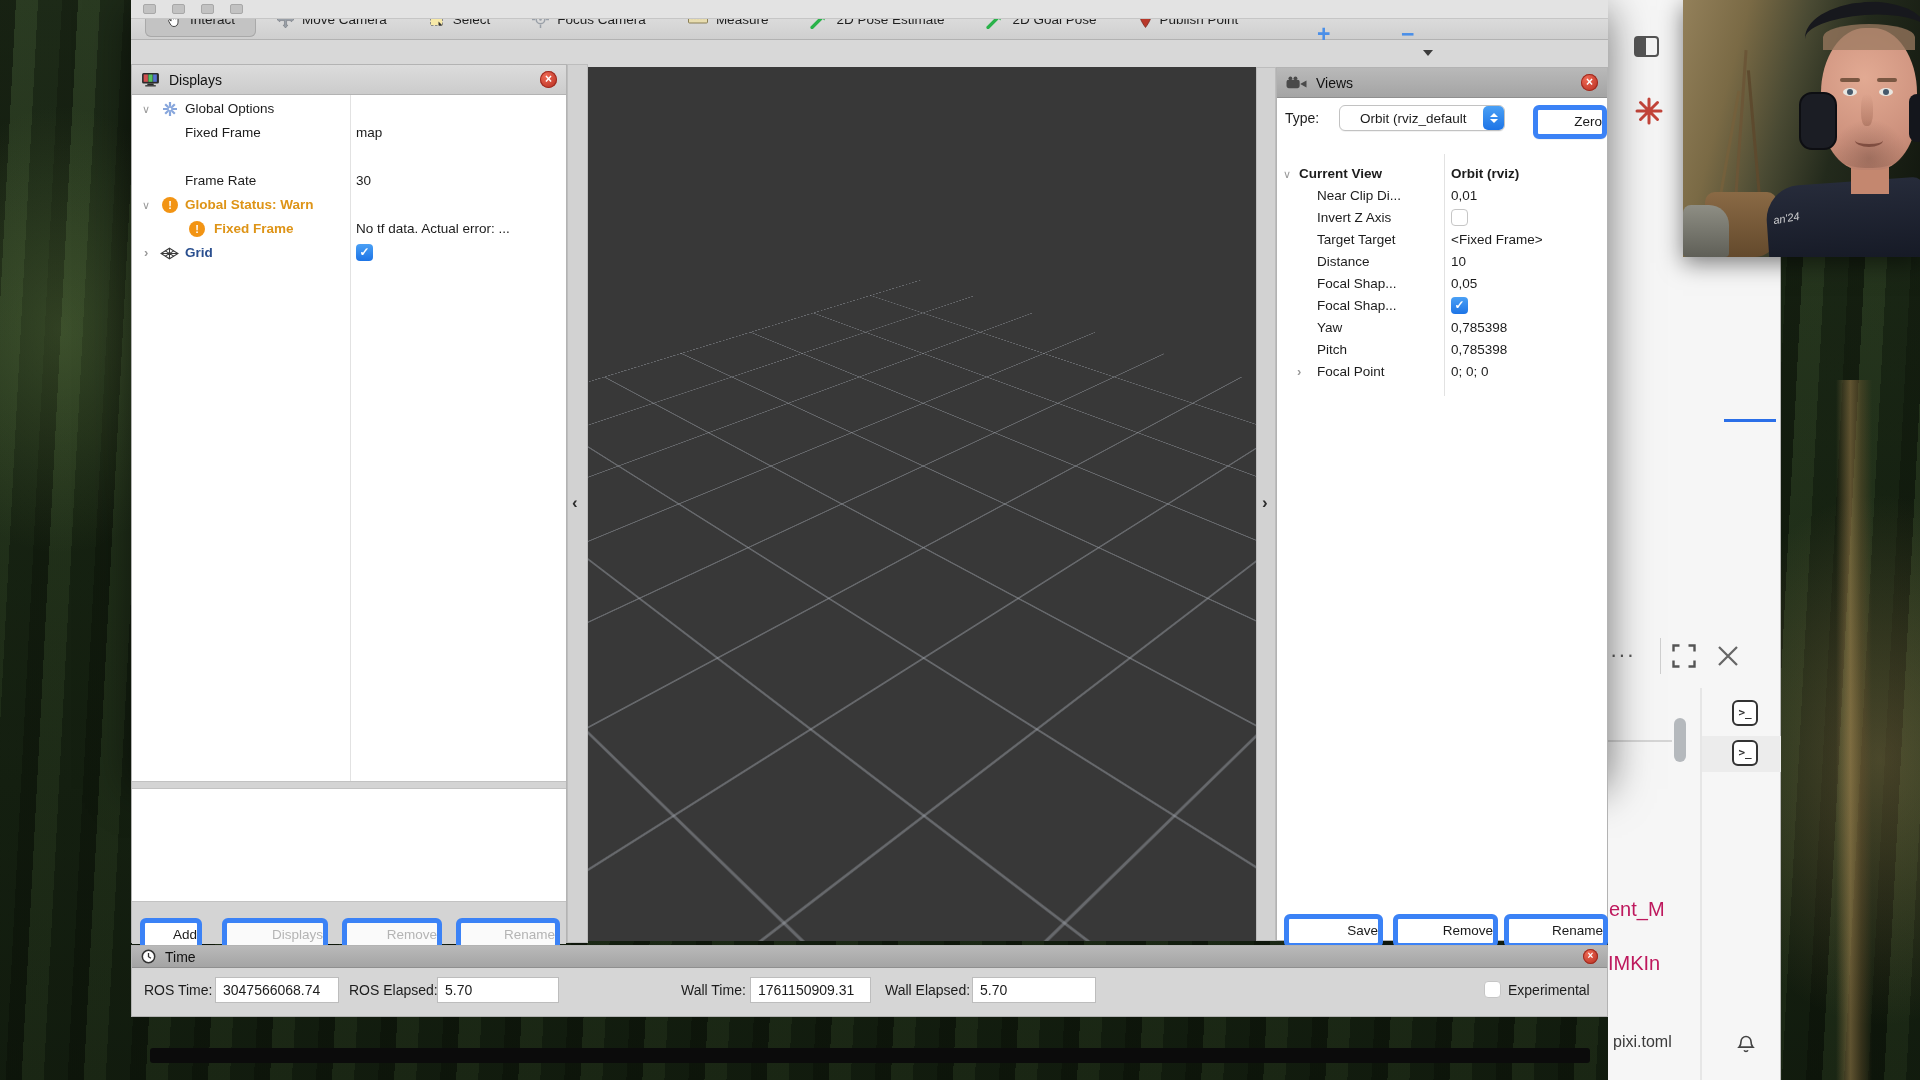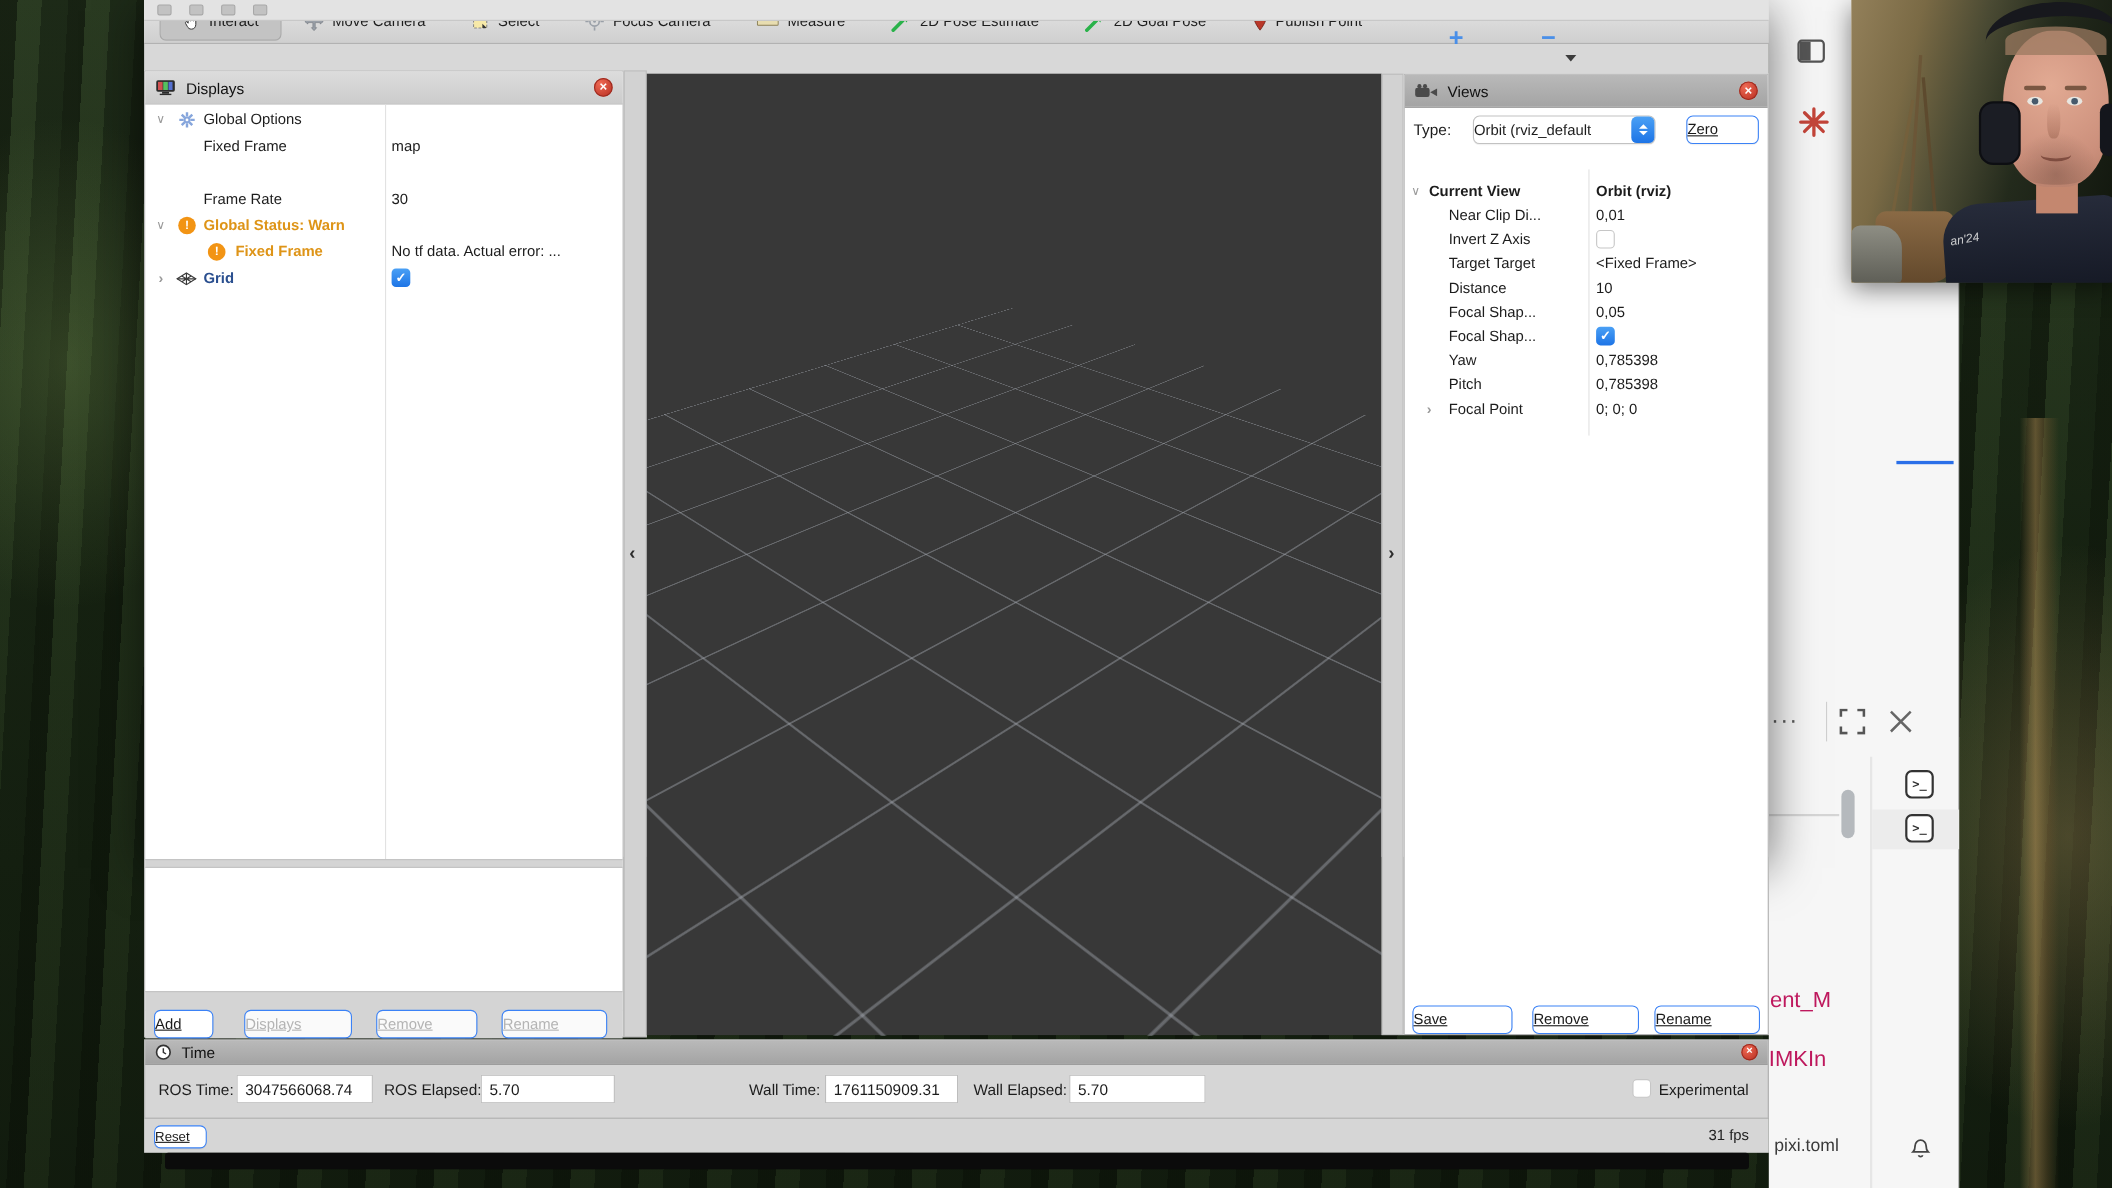--- a/index.html
+++ b/index.html
@@ -37,36 +37,36 @@
   .treerow span{position:absolute;white-space:nowrap;}
   .exp{color:#9a9a9a;font-size:11px;}
   .warn-text{color:#de9417;font-weight:600;}
   .warn-badge{display:inline-block;width:16px;height:16px;border-radius:50%;background:#f29414;
               color:#fff;font-weight:bold;font-size:11px;line-height:16px;text-align:center;top:4px;}
   .cb{width:17px;height:17px;border-radius:4px;top:3px;box-sizing:border-box;}
   .cb.on{background:linear-gradient(#4aa0f5,#1d74e6);color:#fff;font-size:12px;line-height:17px;text-align:center;font-weight:bold;}
   .cb.off{background:#fff;border:1px solid #c6c6c6;}
   .swatch{width:14px;height:14px;top:5px;background:#2f2f2f;border:1px solid #6a6a6a;}
   .vsep{width:1px;background:#e2e2e2;}
-  .btn{display:inline-block;background:#fff;border:1px solid #3b82f6;border-radius:6px;
-       font-size:13.5px;color:#1a1a1a;text-align:left;box-shadow:0 1px 0 rgba(0,0,0,.05);text-decoration:underline;}
+  .btn{display:inline-block;background:#fff;border:5px solid #3b82f6;border-radius:6px;
+       font-size:13.5px;color:#1a1a1a;text-align:right;box-shadow:0 1px 0 rgba(0,0,0,.05);}
   .btn.disabled{color:#b4b4b4;background:#fafafa;}
   
   .vp{background:#383838;overflow:hidden;}
   .persp{position:absolute;inset:0;perspective:1050px;perspective-origin:50% 42%;}
   .gridplane{position:absolute;left:50%;top:55%;width:1240px;height:1240px;
      transform:translate(-50%,-50%) rotateX(64deg) rotateZ(45deg);
      background-image:repeating-linear-gradient(0deg,rgba(165,170,178,.42) 0 1.6px,transparent 1.6px 124px),
                       repeating-linear-gradient(90deg,rgba(165,170,178,.42) 0 1.6px,transparent 1.6px 124px);
      border-right:1.6px solid rgba(165,170,178,.42);border-bottom:1.6px solid rgba(165,170,178,.42);}
   .edgestrip{background:#d2d2d2;border:1px solid #bdbdbd;box-sizing:border-box;text-align:center;}
   .edgechev{font-size:17px;font-weight:bold;color:#2c2c2c;}
   
   .dropdown{height:26px;background:#fff;border:1px solid #c2c2c2;border-radius:6px;display:flex;align-items:center;
-            font-size:13.5px;box-sizing:border-box;padding-left:0;box-shadow:0 1px 0 rgba(0,0,0,.05);}
+            font-size:13.5px;box-sizing:border-box;padding-left:20px;box-shadow:0 1px 0 rgba(0,0,0,.05);}
   .spinner{margin-left:auto;width:21px;height:24px;border-radius:5px;background:linear-gradient(#4aa0f5,#1d74e6);
            display:flex;flex-direction:column;align-items:center;justify-content:center;gap:2px;}
   .spinner i{display:block;width:0;height:0;border-left:4px solid transparent;border-right:4px solid transparent;}
   .spinner .up{border-bottom:4px solid #fff;} .spinner .dn{border-top:4px solid #fff;}
   .vrow{left:0;right:0;height:22px;line-height:22px;font-size:13.5px;}
   .vrow span{position:absolute;white-space:nowrap;}
   
   .field{height:26px;background:#fff;border:1px solid #bdbdbd;box-sizing:border-box;
          font-size:14px;line-height:24px;padding-left:7px;}
   .flabel{font-size:14px;line-height:26px;}
@@ -368,24 +368,20 @@
       <span class="abs flabel" style="left:217px;top:31px;">ROS Elapsed:</span>
       <div class="abs field" style="left:305px;top:31px;width:122px;">5.70</div>
       <span class="abs flabel" style="left:549px;top:31px;">Wall Time:</span>
       <div class="abs field" style="left:618px;top:31px;width:121px;">1761150909.31</div>
       <span class="abs flabel" style="left:753px;top:31px;">Wall Elapsed:</span>
       <div class="abs field" style="left:840px;top:31px;width:124px;">5.70</div>
       <span class="cb off abs" style="left:1352px;top:35px;"></span>
       <span class="abs flabel" style="left:1376px;top:31px;">Experimental</span>
     </div>
 
-    <div class="abs" style="left:0;top:1017px;width:1477px;height:31px;background:#d6d6d6;">
-      <span class="btn abs" style="left:9px;top:6px;width:46px;height:19px;line-height:19px;font-size:12px;">Reset</span>
-      <span class="abs" style="right:18px;top:7px;font-size:13.5px;color:#222;">31 fps</span>
-    </div>
   </div>
 
   <div class="abs blackbar"></div>
 
   <div class="abs cam">
     <div style="left:56px;top:50px;width:3px;height:160px;background:#6b5637;transform:rotate(4deg);"></div>
     <div style="left:70px;top:70px;width:3px;height:140px;background:#5d4a2e;transform:rotate(-5deg);"></div>
     <div style="left:44px;top:90px;width:3px;height:120px;background:#74603c;transform:rotate(10deg);"></div>
     <div style="left:22px;top:192px;width:72px;height:65px;background:linear-gradient(#8a6a45,#63492c);border-radius:10px 10px 22px 22px;"></div>
     <div style="left:0px;top:205px;width:46px;height:52px;background:linear-gradient(#8e8e84,#5f5f57);border-radius:8px 20px 4px 4px;"></div>

